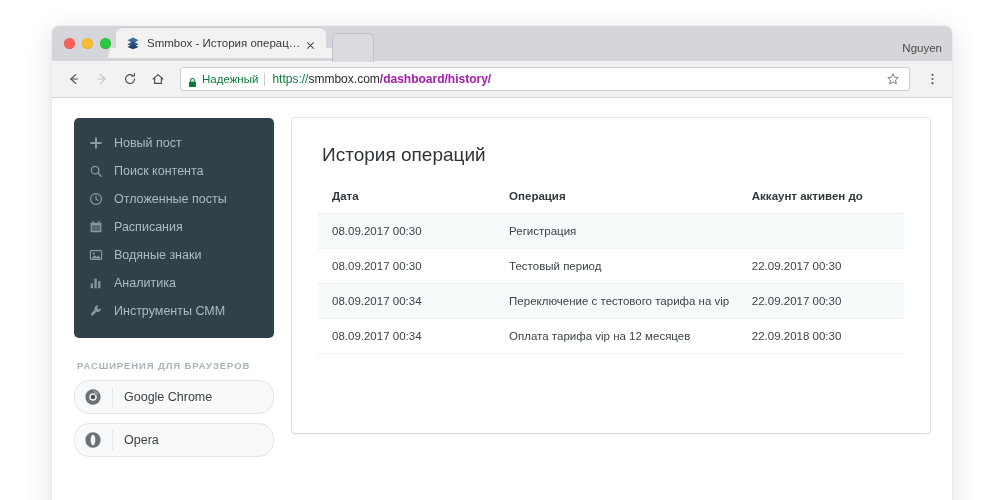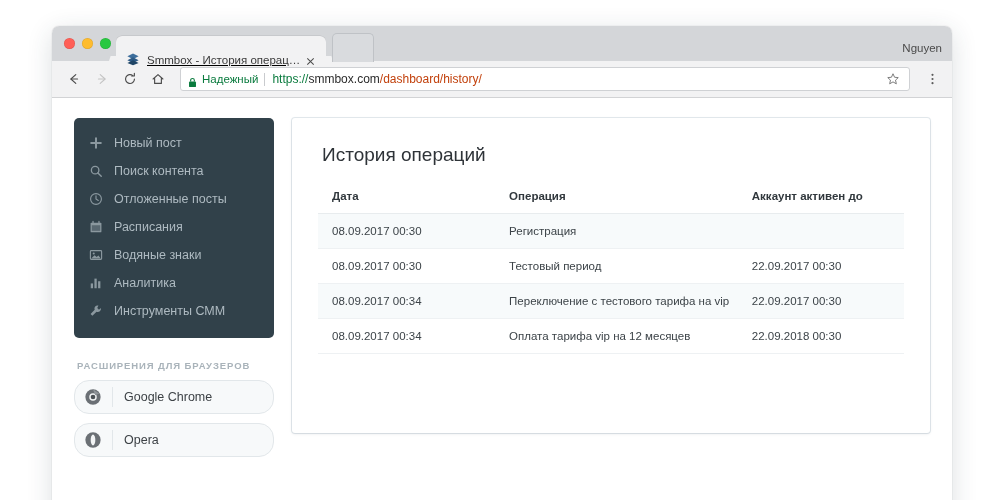--- a/index.html
+++ b/index.html
@@ -47,31 +47,30 @@
     gap: 7px;
   }
   .dot { width: 11px; height: 11px; border-radius: 50%; }
   .dot.red    { background: #ff5f57; box-shadow: inset 0 0 0 .5px rgba(0,0,0,.12); }
   .dot.yellow { background: #febc2e; box-shadow: inset 0 0 0 .5px rgba(0,0,0,.12); }
   .dot.green  { background: #28c840; box-shadow: inset 0 0 0 .5px rgba(0,0,0,.12); }
 
   .tab {
     position: absolute;
     left: 64px;
-    top: 10px;
+    top: 2px;
     height: 30px;
     width: 210px;
     background: #f2f2f3;
     border-radius: 6px 6px 0 0;
     display: flex;
-    align-items: flex-end;
+    align-items: center;
     padding: 0 8px 0 10px;
     box-sizing: border-box;
     box-shadow: 0 -0.5px 0 rgba(0,0,0,.12);
-    text-decoration: underline;
   }
   .tab::before, .tab::after {
     content: "";
     position: absolute;
     bottom: 0;
     width: 9px;
     height: 10px;
     background: #f2f2f3;
   }
   .tab::before { left: -7px; transform: skewX(-18deg); }
@@ -162,21 +161,21 @@
     margin-right: 6px;
   }
   .omnibox-sep {
     width: 1px; height: 13px;
     background: #c9cbce;
     margin-right: 7px;
   }
   .url { font-size: 12px; white-space: nowrap; overflow: hidden; }
   .url .scheme { color: #0a7b3e; }
   .url .host   { color: #2b2b2b; }
-  .url .path   { color: #c2410c; }
+  .url .path   { color: #a21caf; font-weight: bold; }
   .star-btn { width: 20px; height: 20px; display: flex; align-items:center; justify-content:center; color:#6b6b6b; }
   .menu-btn { width: 20px; height: 22px; display: flex; align-items:center; justify-content:center; margin-left: 6px; color:#5b5b5b; }
 
   
   .page {
     background: #ffffff;
     height: 428px;
     display: flex;
     padding: 20px 22px 0 22px;
     box-sizing: border-box;

